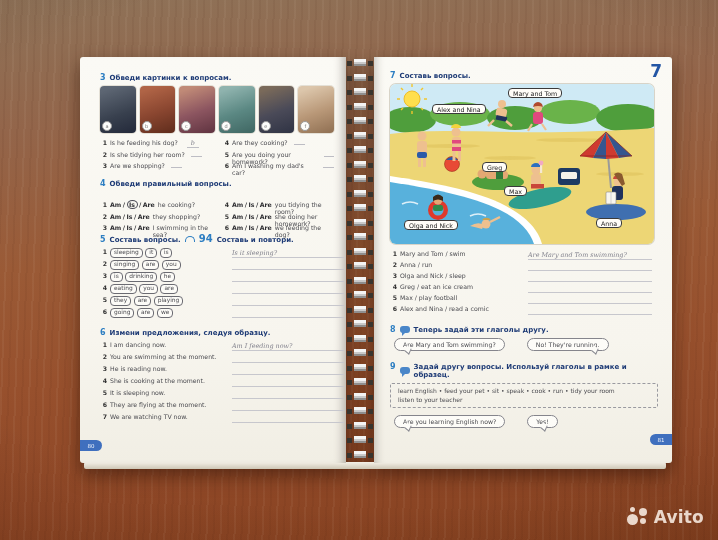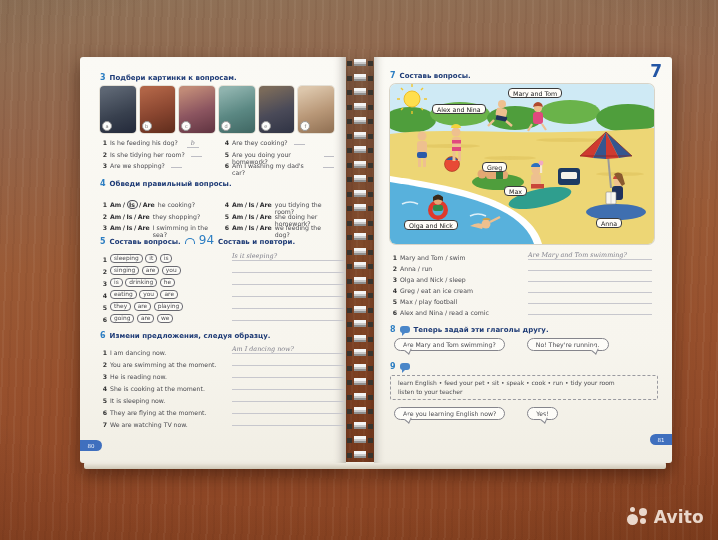--- a/index.html
+++ b/index.html
@@ -24,21 +24,21 @@
   .spiral{width:28px;display:flex;justify-content:center;gap:2px;}
   .holes{width:5px;height:100%;
     background:repeating-linear-gradient(to bottom, rgba(0,0,0,0) 0 4px,#38342e 4px 9px, rgba(0,0,0,0) 9px 14.5px);}
   .wire{width:12px;height:100%;
     background:repeating-linear-gradient(to bottom, rgba(0,0,0,0) 0 2px,#f4f4f4 2px 5px,#c9c9c9 5px 7px,#8f8f8f 7px 9px, rgba(0,0,0,0) 9px 14.5px);}
   .content{position:absolute;inset:0;padding:16px 12px 10px 20px;}
 
   .ex-head{display:flex;align-items:baseline;gap:4px;margin-bottom:4px;}
   .ex-num{color:#2d7ec2;font-weight:bold;font-size:8px;}
   .ex-title{color:#1d3a75;font-weight:bold;font-size:7px;}
-  .blue{color:#2d7ec2;font-weight:normal;font-size:12px;}
+  .blue{color:#2d7ec2;font-weight:bold;font-size:10px;}
   .hp-icon{display:inline-block;width:8px;height:5px;border:1.3px solid #2d7ec2;border-bottom:none;
            border-radius:8px 8px 0 0;vertical-align:baseline;}
   .en{font-size:6.2px;color:#4b4b50;}
   .n{font-weight:bold;font-size:6.2px;color:#333;width:7px;flex:none;text-align:right;}
   .row{display:flex;gap:3px;align-items:baseline;height:10px;position:relative;}
   .hand{font-family:"DejaVu Serif",serif;font-style:italic;font-size:6.4px;color:#82828d;}
   .line{border-bottom:0.8px solid #c7c7cd;}
   .qblank{display:inline-block;width:11px;height:5px;border-bottom:0.8px solid #bdbdc4;margin-left:3px;}
 
   
@@ -57,21 +57,21 @@
   .two-col{display:flex;gap:10px;}
   .col{width:118px;display:flex;flex-direction:column;gap:1.5px;}
 
   .opts b{color:#2c2c30;font-size:6.2px;}
   .sep{margin:0 1.5px;color:#2c2c30;font-size:6.2px;font-weight:bold;}
   .circled{border:0.9px solid #4a4a55;border-radius:50%;padding:0 1.5px;}
 
   .chip{border:0.8px solid #6b6b72;border-radius:4px;padding:0 3px;font-size:5.9px;color:#4b4b50;
         background:#fcfbf7;line-height:7.5px;}
   .chips{display:flex;gap:2.5px;}
-  .x5row,.x6row,.x7row{position:relative;display:flex;gap:3px;align-items:flex-end;height:12px;}
+  .x5row,.x6row,.x7row{position:relative;display:flex;gap:3px;align-items:flex-start;height:12px;}
   .ans{position:absolute;left:132px;top:1px;width:112px;height:8px;}
   .ans7{position:absolute;left:138px;top:1px;width:124px;height:8px;}
 
   .page-tab{position:absolute;bottom:12px;width:22px;height:11px;background:#3f6fbe;color:#eef3fb;
             font-size:5.5px;display:flex;align-items:center;justify-content:center;}
   .tab-left{left:0;border-radius:0 6px 6px 0;}
   .tab-right{right:0;border-radius:6px 0 0 6px;}
 
   .unit-num{position:absolute;top:4px;right:10px;font-size:17px;font-weight:bold;color:#2456a4;}
 
@@ -110,21 +110,21 @@
 </head>
 <body>
 
 <div class="book">
 
   <div class="page left">
     <div class="content">
 
       <div class="ex-head">
         <span class="ex-num">3</span>
-        <span class="ex-title">Подбери картинки к вопросам.</span>
+        <span class="ex-title">Обведи картинки к вопросам.</span>
       </div>
       <div class="pics">
         <div class="thumb t-a">
             <span class="badge">a</span>
           </div>
         <div class="thumb t-b">
             <span class="badge">b</span>
           </div>
         <div class="thumb t-c">
             <span class="badge">c</span>
@@ -282,21 +282,21 @@
       </div>
 
       <div class="ex-head" style="margin-top:8px;">
         <span class="ex-num">6</span>
         <span class="ex-title">Измени предложения, следуя образцу.</span>
       </div>
       <div>
         <div class="x6row">
             <span class="n">1</span>
             <span class="en">I am dancing now.</span>
-            <span class="ans line hand">Am I dancing now?</span>
+            <span class="ans line hand">Am I feeding now?</span>
           </div>
         <div class="x6row">
             <span class="n">2</span>
             <span class="en">You are swimming at the moment.</span>
             <span class="ans line"></span>
           </div>
         <div class="x6row">
             <span class="n">3</span>
             <span class="en">He is reading now.</span>
             <span class="ans line"></span>
@@ -511,20 +511,21 @@
         <span class="ex-title">Теперь задай эти глаголы другу.</span>
       </div>
       <div class="bubbles">
         <span class="bubble tail-l">Are Mary and Tom swimming?</span>
         <span class="bubble tail-r">No! They're running.</span>
       </div>
 
       <div class="ex-head" style="margin-top:11px;">
         <span class="ex-num">9</span>
         <span class="speech-icon"></span>
+        <span class="ex-title">Задай другу вопросы. Используй глаголы в рамке и образец.</span>
       </div>
       <div class="word-box">
         <div>learn English  •  feed your pet  •  sit  •  speak  •  cook  •  run  •  tidy your room</div>
         <div>listen to your teacher</div>
       </div>
       <div class="bubbles" style="margin-top:0;">
         <span class="bubble tail-l">Are you learning English now?</span>
         <span class="bubble tail-r">Yes!</span>
       </div>
     </div>

